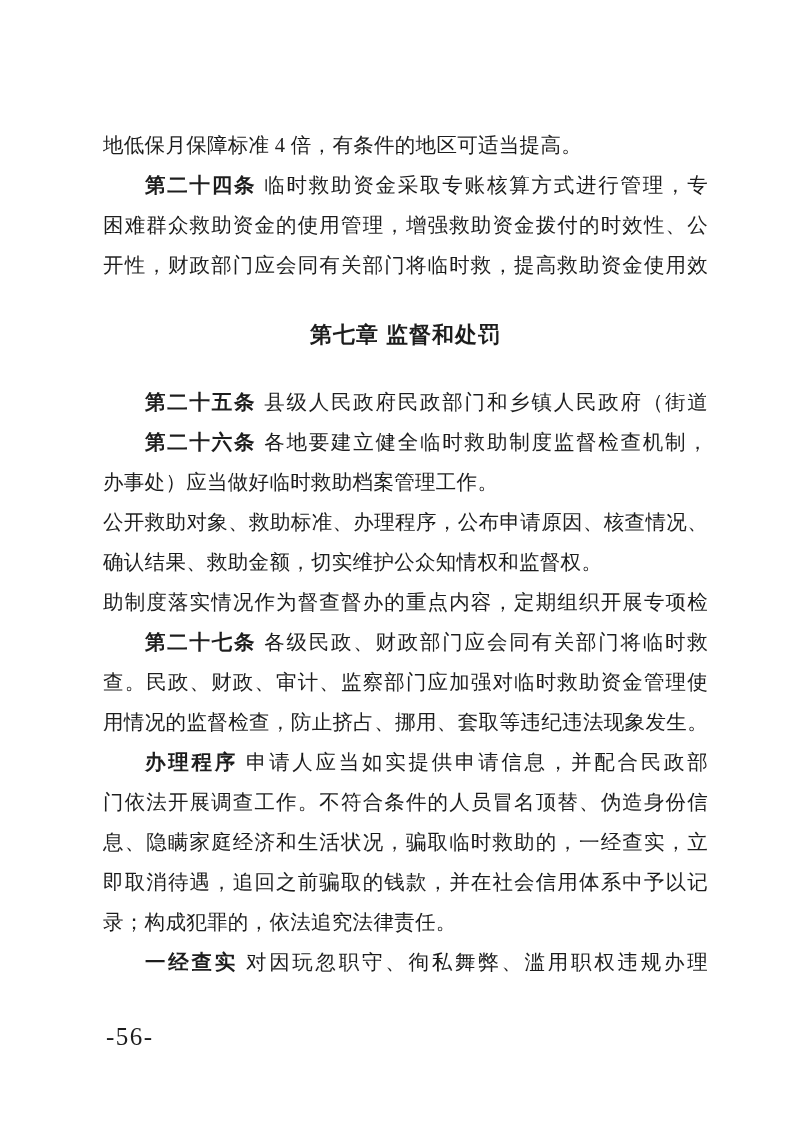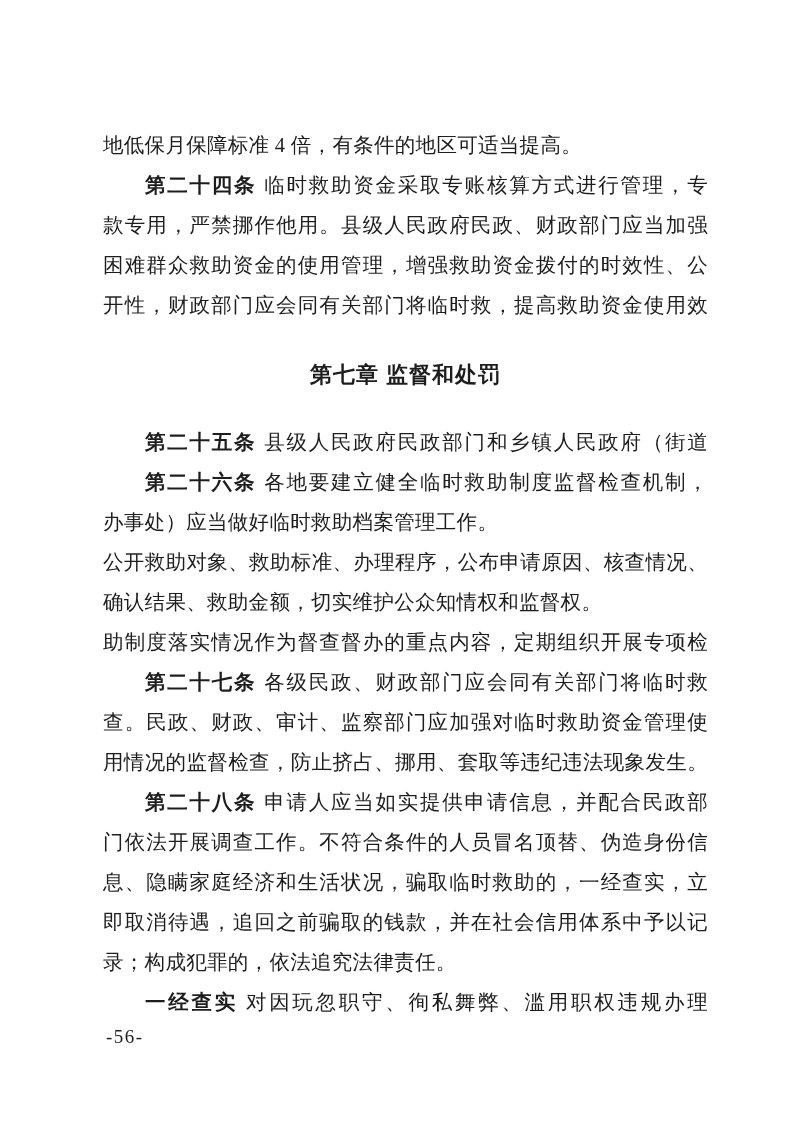--- a/index.html
+++ b/index.html
@@ -52,57 +52,56 @@
     font-weight: 700;
     font-size: 22px;
     letter-spacing: 1px;
   }
   .pagenum {
     position: absolute;
     left: 106px;
     top: 1026px;
     height: 22px;
     line-height: 22px;
-    font-size: 19px;
+    font-size: 25px;
     letter-spacing: 1.5px;
     font-family: "Liberation Serif", serif;
   }
 </style>
 </head>
 <body>
 
 <div class="page">
   <div class="content">
 
     <div class="tline">地低保月保障标准 4 倍，有条件的地区可适当提高。</div>
 
     <div class="tline just indent"><span class="lead">第二十四条</span><span>临时救助资金采取专账核算方式进行管理，专</span></div>
 
-    <div class="tline just">款专用，严禁挪作他用。县级人民政府民政、财政部门应当加强</div>
     <div class="tline just">困难群众救助资金的使用管理，增强救助资金拨付的时效性、公</div>
     <div class="tline just">开性，财政部门应会同有关部门将临时救，提高救助资金使用效益。</div>
 
     <div class="heading">第七章 监督和处罚</div>
 
     <div class="tline just indent"><span class="lead">第二十五条</span><span>县级人民政府民政部门和乡镇人民政府（街道</span></div>
 
     <div class="tline just indent"><span class="lead">第二十六条</span><span>各地要建立健全临时救助制度监督检查机制，</span></div>
 
     <div class="tline">办事处）应当做好临时救助档案管理工作。</div>
 
     <div class="tline just">公开救助对象、救助标准、办理程序，公布申请原因、核查情况、</div>
     <div class="tline">确认结果、救助金额，切实维护公众知情权和监督权。</div>
 
     <div class="tline just">助制度落实情况作为督查督办的重点内容，定期组织开展专项检</div>
 
     <div class="tline just indent"><span class="lead">第二十七条</span><span>各级民政、财政部门应会同有关部门将临时救</span></div>
     <div class="tline just">查。民政、财政、审计、监察部门应加强对临时救助资金管理使</div>
     <div class="tline just">用情况的监督检查，防止挤占、挪用、套取等违纪违法现象发生。</div>
 
-    <div class="tline just indent"><span class="lead">第二十八条</span><span>申请人应当如实提供申请信息，并配合民政部</span></div>
+    <div class="tline just indent"><span class="lead">办理程序</span><span>申请人应当如实提供申请信息，并配合民政部</span></div>
 
     <div class="tline just">门依法开展调查工作。不符合条件的人员冒名顶替、伪造身份信</div>
     <div class="tline just">息、隐瞒家庭经济和生活状况，骗取临时救助的，一经查实，立</div>
     <div class="tline just">即取消待遇，追回之前骗取的钱款，并在社会信用体系中予以记</div>
     <div class="tline">录；构成犯罪的，依法追究法律责任。</div>
 
     <div class="tline just indent"><span class="lead">一经查实</span><span>对因玩忽职守、徇私舞弊、滥用职权违规办理</span></div>
 
   </div>
 

